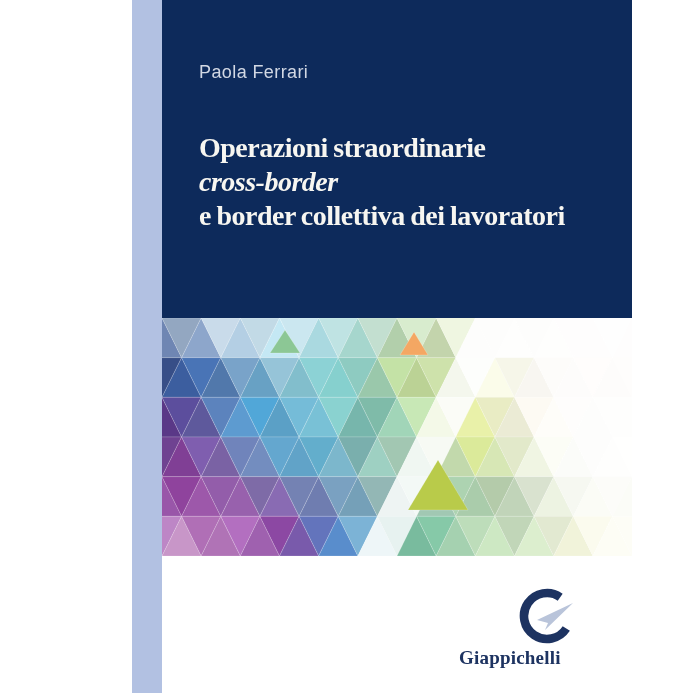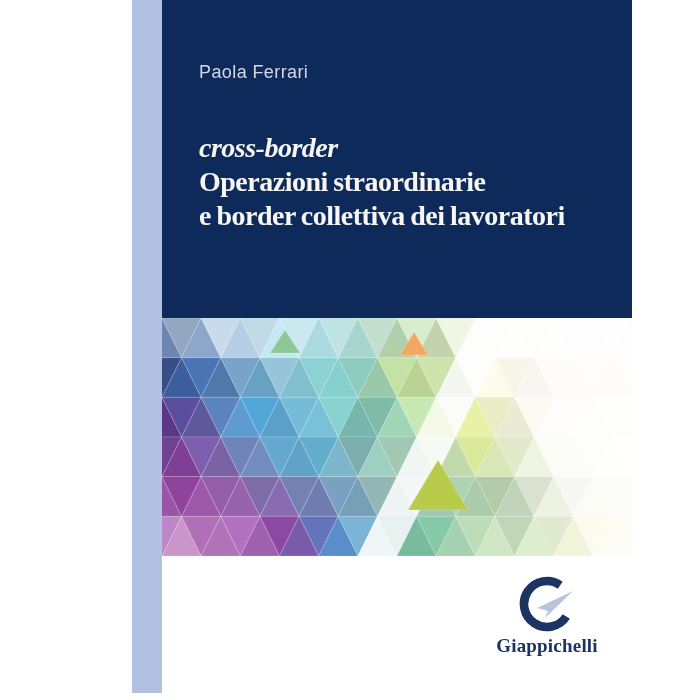--- a/index.html
+++ b/index.html
@@ -6,37 +6,37 @@
   body{width:700px;height:700px;background:#ffffff;font-family:"Liberation Sans",sans-serif;}
   .page{position:relative;width:700px;height:700px;background:#ffffff;overflow:hidden;margin-left:32px;}
   .spine{position:absolute;left:100px;top:0;width:30px;height:693px;}
   .cover-header{position:absolute;left:130px;top:0;width:470px;height:318px;}
   .author{position:absolute;left:37px;top:62px;font-size:18px;font-weight:500;letter-spacing:.4px;}
   .title{position:absolute;left:37px;top:131px;margin:0;font-family:"Liberation Serif",serif;
          font-weight:bold;font-size:28px;line-height:34px;letter-spacing:-.5px;word-spacing:-1px;}
   .title .line{display:block;white-space:nowrap;}
   .title .italic{font-style:italic;}
   .mosaic{position:absolute;left:130px;top:318px;width:470px;height:238px;display:block;}
-  .publisher{position:absolute;left:427px;top:576px;width:176px;text-align:center;}
+  .publisher{position:absolute;left:427px;top:588px;width:176px;}
   .publisher svg{display:block;margin:0 auto;}
   .publisher-name{margin-top:3px;font-family:"Liberation Serif",serif;font-weight:bold;
                   font-size:19px;letter-spacing:.2px;}
 </style>
 </head>
 <body>
 
 <div class="page" style="background: rgb(255, 255, 255);">
 
   <div class="spine" style="background: rgb(178, 193, 226);"></div>
 
   <div class="cover-header" style="background: rgb(13, 42, 91);">
     <div class="author" style="color: rgb(210, 216, 228);">Paola Ferrari</div>
     <h1 class="title" style="color: rgb(247, 246, 241);">
+      <span class="line">Operazioni straordinarie</span>
       <span class="line italic">cross-border</span>
-      <span class="line">Operazioni straordinarie</span>
       <span class="line">e border collettiva dei lavoratori</span>
     </h1>
   </div>
 
   <svg class="mosaic" viewBox="0 0 470 238" preserveAspectRatio="none">
       <polygon points="-19.583333333333332,39.666666666666664 19.583333333333332,39.666666666666664 0,0" fill="rgb(111,134,179)" stroke="rgba(255,255,255,0.28)" stroke-width="0.6"></polygon>
       <polygon points="0,0 39.166666666666664,0 19.583333333333332,39.666666666666664" fill="rgb(147,167,193)" stroke="rgba(255,255,255,0.28)" stroke-width="0.6"></polygon>
       <polygon points="19.583333333333332,39.666666666666664 58.75,39.666666666666664 39.166666666666664,0" fill="rgb(141,166,203)" stroke="rgba(255,255,255,0.28)" stroke-width="0.6"></polygon>
       <polygon points="39.166666666666664,0 78.33333333333333,0 58.75,39.666666666666664" fill="rgb(201,219,234)" stroke="rgba(255,255,255,0.28)" stroke-width="0.6"></polygon>
       <polygon points="58.75,39.666666666666664 97.91666666666666,39.666666666666664 78.33333333333333,0" fill="rgb(180,207,228)" stroke="rgba(255,255,255,0.28)" stroke-width="0.6"></polygon>

